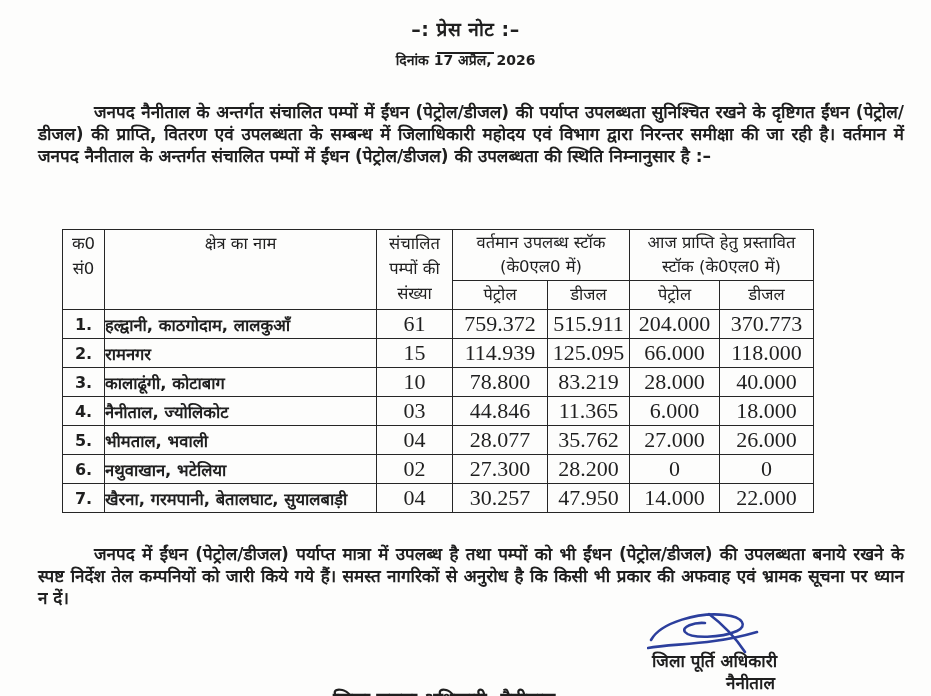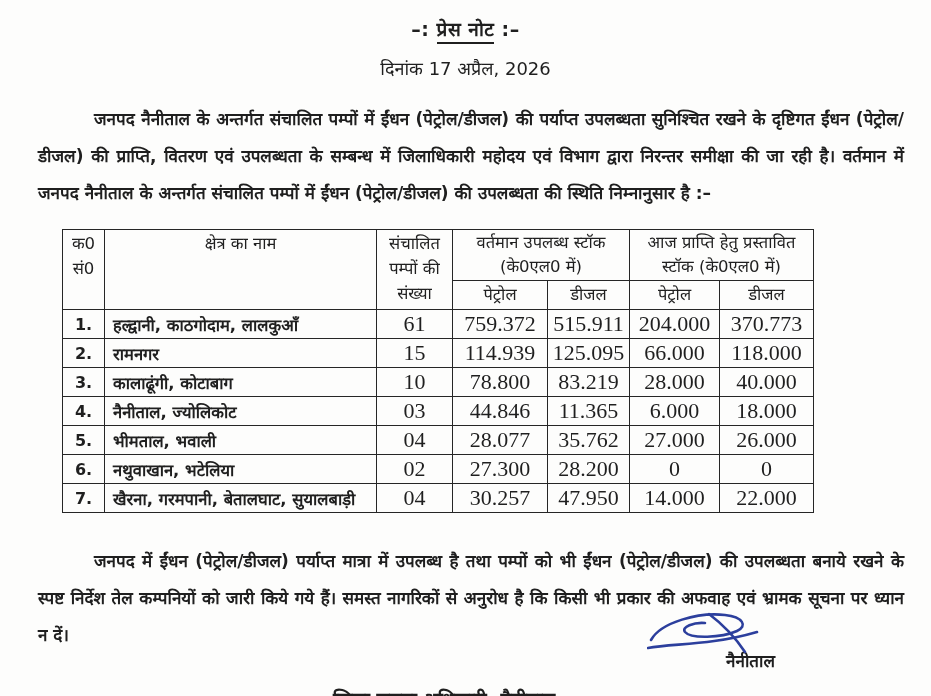--- a/index.html
+++ b/index.html
@@ -8,26 +8,26 @@
     width:931px;height:696px;
     background:#fdfdfc;
     overflow:hidden;
     font-family:"DejaVu Sans", sans-serif;
     color:#1f1f1f;
     margin:0 auto;
   }
   
   .title-block{position:absolute;top:16px;left:0;width:100%;text-align:center;}
   .press-note-title{font-size:19px;font-weight:700;letter-spacing:.5px;}
-  .press-note-title .underlined{border-bottom:2px solid #1f1f1f;padding-bottom:2px;}
-  .date-line{font-size:18px;font-weight:400;margin-top:14px;}
+  .press-note-title .underlined{border-bottom:2px solid #1f1f1f;padding-bottom:12px;}
+  .date-line{font-size:14px;font-weight:700;margin-top:8px;}
   
   .para{
     position:absolute;left:38px;width:866px;
-    font-size:17px;line-height:37px;font-weight:600;
+    font-size:17px;line-height:22px;font-weight:600;
     text-align:justify;text-indent:56px;
   }
   .para1{top:101px;}
   .para2{top:507px;margin-top:36px;}
   
   .table-wrap{position:absolute;top:229px;left:62px;}
   table.stock{border-collapse:collapse;table-layout:fixed;width:751px;}
   table.stock th, table.stock td{
     border:1.6px solid #262626;
     padding:1px 4px;
@@ -38,21 +38,21 @@
     line-height:25px;
   }
   table.stock th.grp{vertical-align:middle;line-height:24px;}
   table.stock tr.subhead th{vertical-align:middle;height:26px;line-height:22px;}
   table.stock td{
     height:26px;text-align:center;vertical-align:middle;
     font-family:"Liberation Serif", serif;
     font-size:22px;
   }
   table.stock td.area{
-    text-align:left;padding-left:8px;
+    text-align:left;padding-left:0;
     font-family:"DejaVu Sans", sans-serif;
     font-size:16.5px;font-weight:600;
   }
   table.stock td.sn{font-family:"DejaVu Sans", sans-serif;font-weight:600;font-size:16px;}
   
   .sig-block{position:absolute;top:610px;left:617px;width:195px;text-align:center;}
   .sig-scribble{height:40px;position:relative;}
   .sig-scribble svg{position:absolute;left:30px;top:0;}
   .sig-designation{font-size:17px;font-weight:600;line-height:22px;}
   .sig-place{font-size:17px;font-weight:700;line-height:22px;padding-left:72px;}
@@ -173,18 +173,19 @@
   <div class="sig-block">
     <div class="sig-scribble">
       <svg width="115" height="46" viewBox="0 0 115 46" xmlns="http://www.w3.org/2000/svg">
         <g fill="none" stroke="#2c3f9d" stroke-width="2.6" stroke-linecap="round">
           <path d="M4 30 C14 12 52 2 78 5 C96 7 101 16 90 21 C74 28 44 29 38 22 C34 17 47 12 58 13"></path>
           <path d="M62 4 C74 13 88 27 98 42"></path>
           <path d="M1 38 C26 33 62 36 110 22"></path>
         </g>
       </svg>
     </div>
+    <div class="sig-designation">जिला पूर्ति अधिकारी</div>
     <div class="sig-place">नैनीताल</div>
   </div>
 
   <div class="footer-cut">जिला सूचना अधिकारी, नैनीताल</div>
 
 </div>
 
 </body></html>

